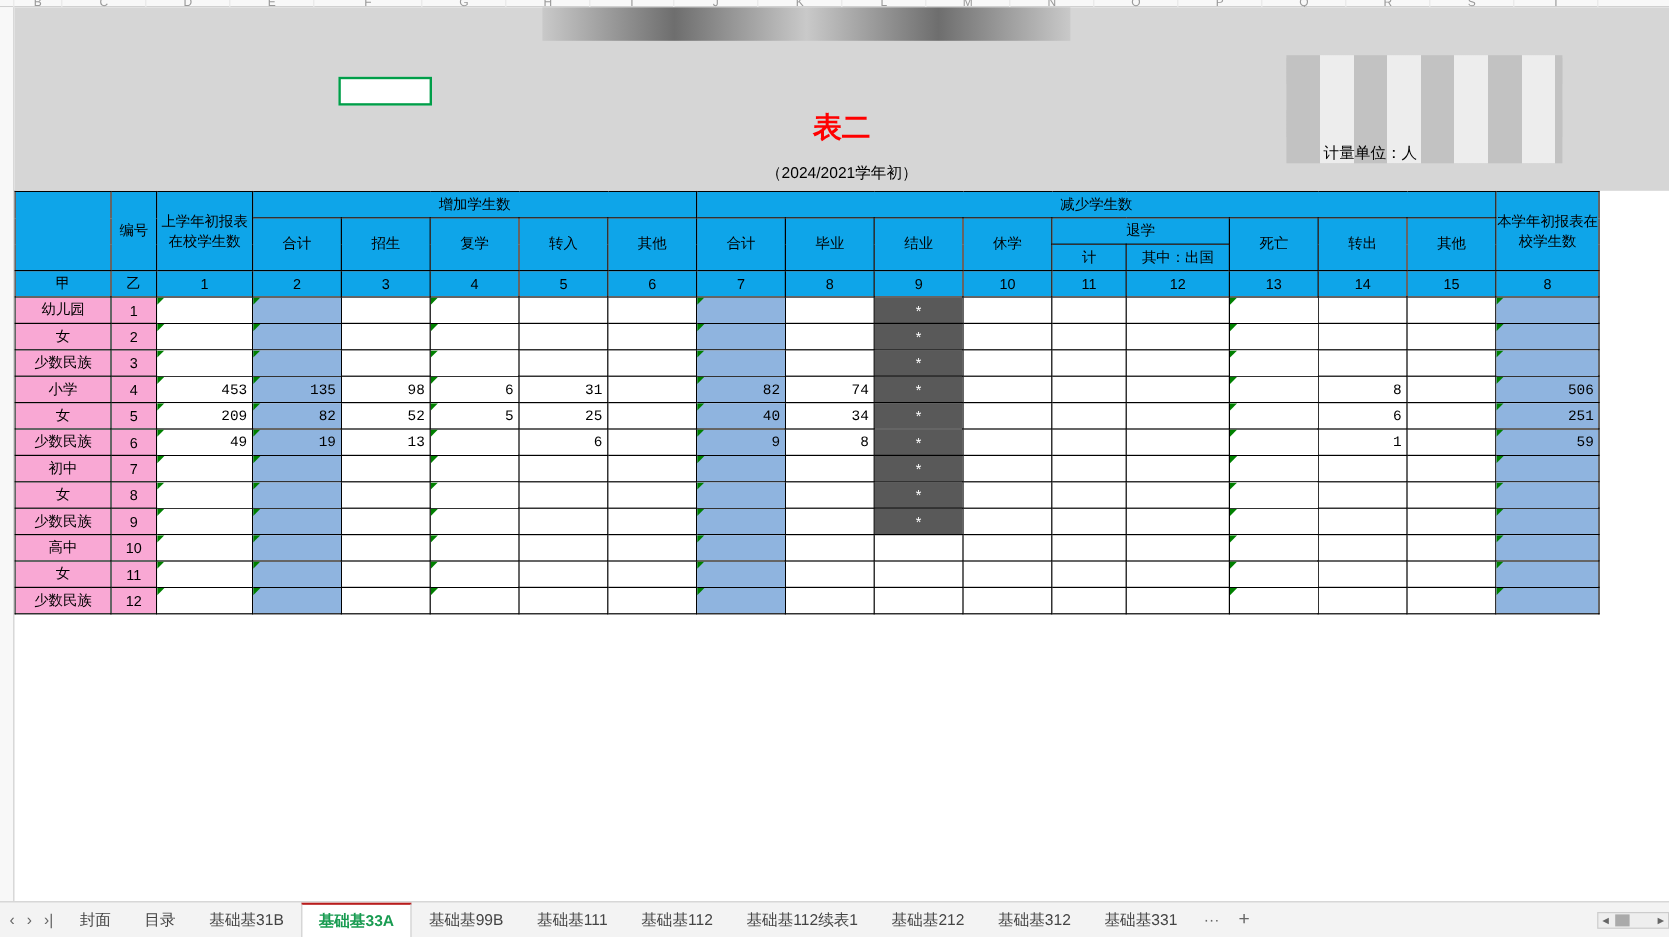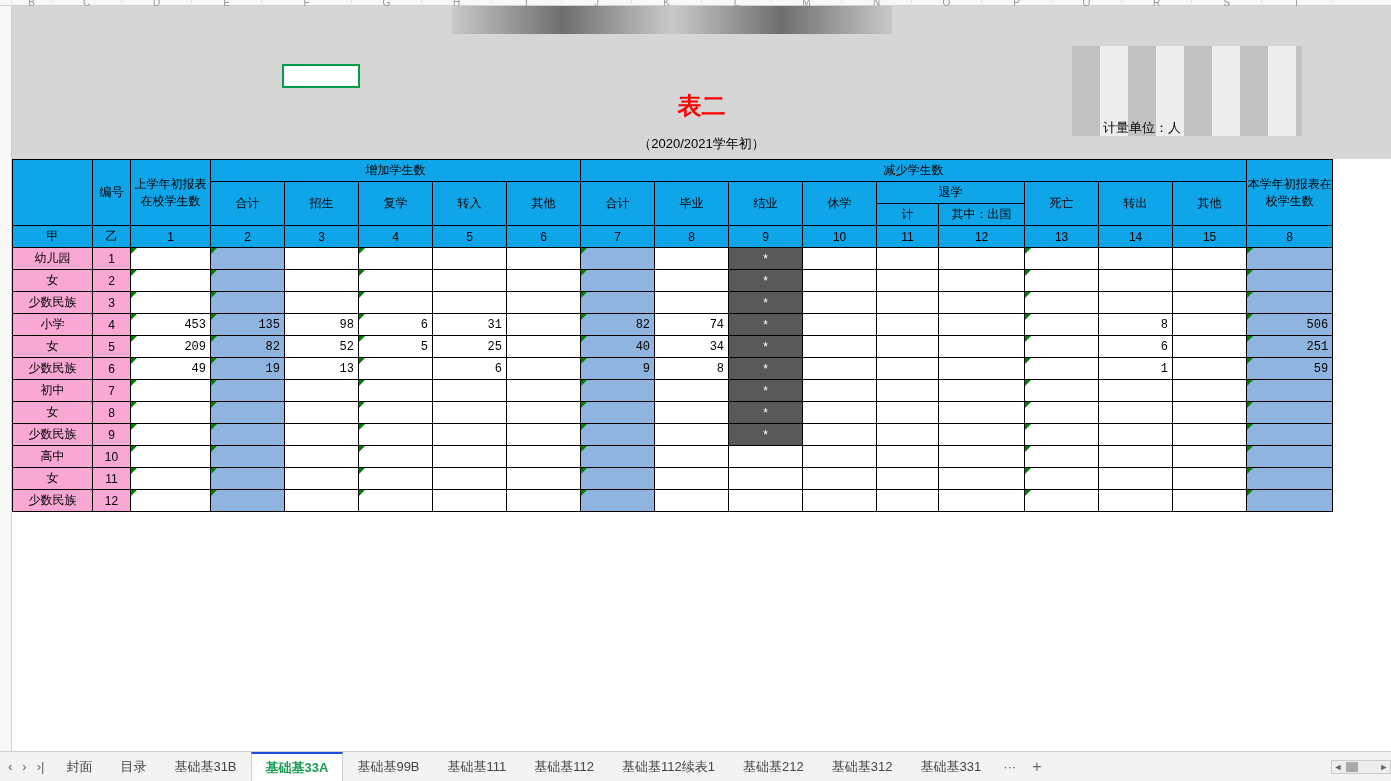--- a/index.html
+++ b/index.html
@@ -34,21 +34,21 @@
   col.c-prev   { width: 80px; }
   col.c-std    { width: 74px; }
   col.c-std2   { width: 62px; }
   col.c-wide   { width: 86px; }
   
   .tab-bar { position: absolute; left: 0; right: 0; bottom: 0; height: 30px; background: #f3f3f3; border-top: 1px solid #d0d0d0; display: flex; align-items: center; font-size: 13px; }
   .tab-nav { display: flex; align-items: center; padding: 0 8px; gap: 10px; color: #666; }
   .tab-nav span { cursor: pointer; }
   .tabs { display: flex; align-items: stretch; height: 100%; overflow: hidden; }
   .tab { padding: 0 14px; display: flex; align-items: center; color: #444; cursor: pointer; white-space: nowrap; }
-  .tab.active { background: #fff; color: #1a9c52; border-top: 2px solid #1d4ed8; border-left: 1px solid #ccc; border-right: 1px solid #ccc; font-weight: bold; }
+  .tab.active { background: #fff; color: #1a9c52; border-top: 2px solid #b91c1c; border-left: 1px solid #ccc; border-right: 1px solid #ccc; font-weight: bold; }
   .tab-more { padding: 0 8px; color: #666; cursor: pointer; }
   .tab-add  { padding: 0 8px; color: #666; cursor: pointer; font-size: 16px; }
   .hscroll-mini { margin-left: auto; width: 60px; height: 14px; background: #eee; border: 1px solid #ccc; display: flex; align-items: center; }
   .hscroll-mini .lft, .hscroll-mini .rgt { width: 12px; text-align: center; font-size: 9px; color: #666; }
   .hscroll-mini .thumb { flex: none; height: 10px; width: 12px; background: #aaa; margin-left: 2px; }
 </style>
 </head>
 <body>
 
 <div class="col-headers">
@@ -79,21 +79,21 @@
 <div class="sheet-area">
 
   <div class="top-band">
 
     <div class="mosaic" style="left:440px; top:0;  width:440px; height:28px; background:linear-gradient(90deg,#c9c9c9,#6e6e6e,#c9c9c9,#6e6e6e,#c9c9c9);"></div>
     <div class="mosaic" style="left:1060px; top:40px; width:230px; height:90px; background:
         repeating-linear-gradient(90deg,#c2c2c2 0 28px,#ededed 28px 56px),
         repeating-linear-gradient(0deg, rgba(0,0,0,0) 0 22px, rgba(0,0,0,0.06) 22px 44px);"></div>
     <div class="sel-box" style="left:270px; top:58px; width:78px; height:24px;"></div>
     <div class="title-red">表二</div>
-    <div class="sub-period">（2020/2021学年初）</div>
+    <div class="sub-period">（2024/2021学年初）</div>
     <div class="unit-label">计量单位：人</div>
   </div>
 
   <table class="main">
     <colgroup>
       <col class="c-rowlbl">
         <col class="c-id">
         <col class="c-prev">
       <col class="c-std">
         <col class="c-std">

